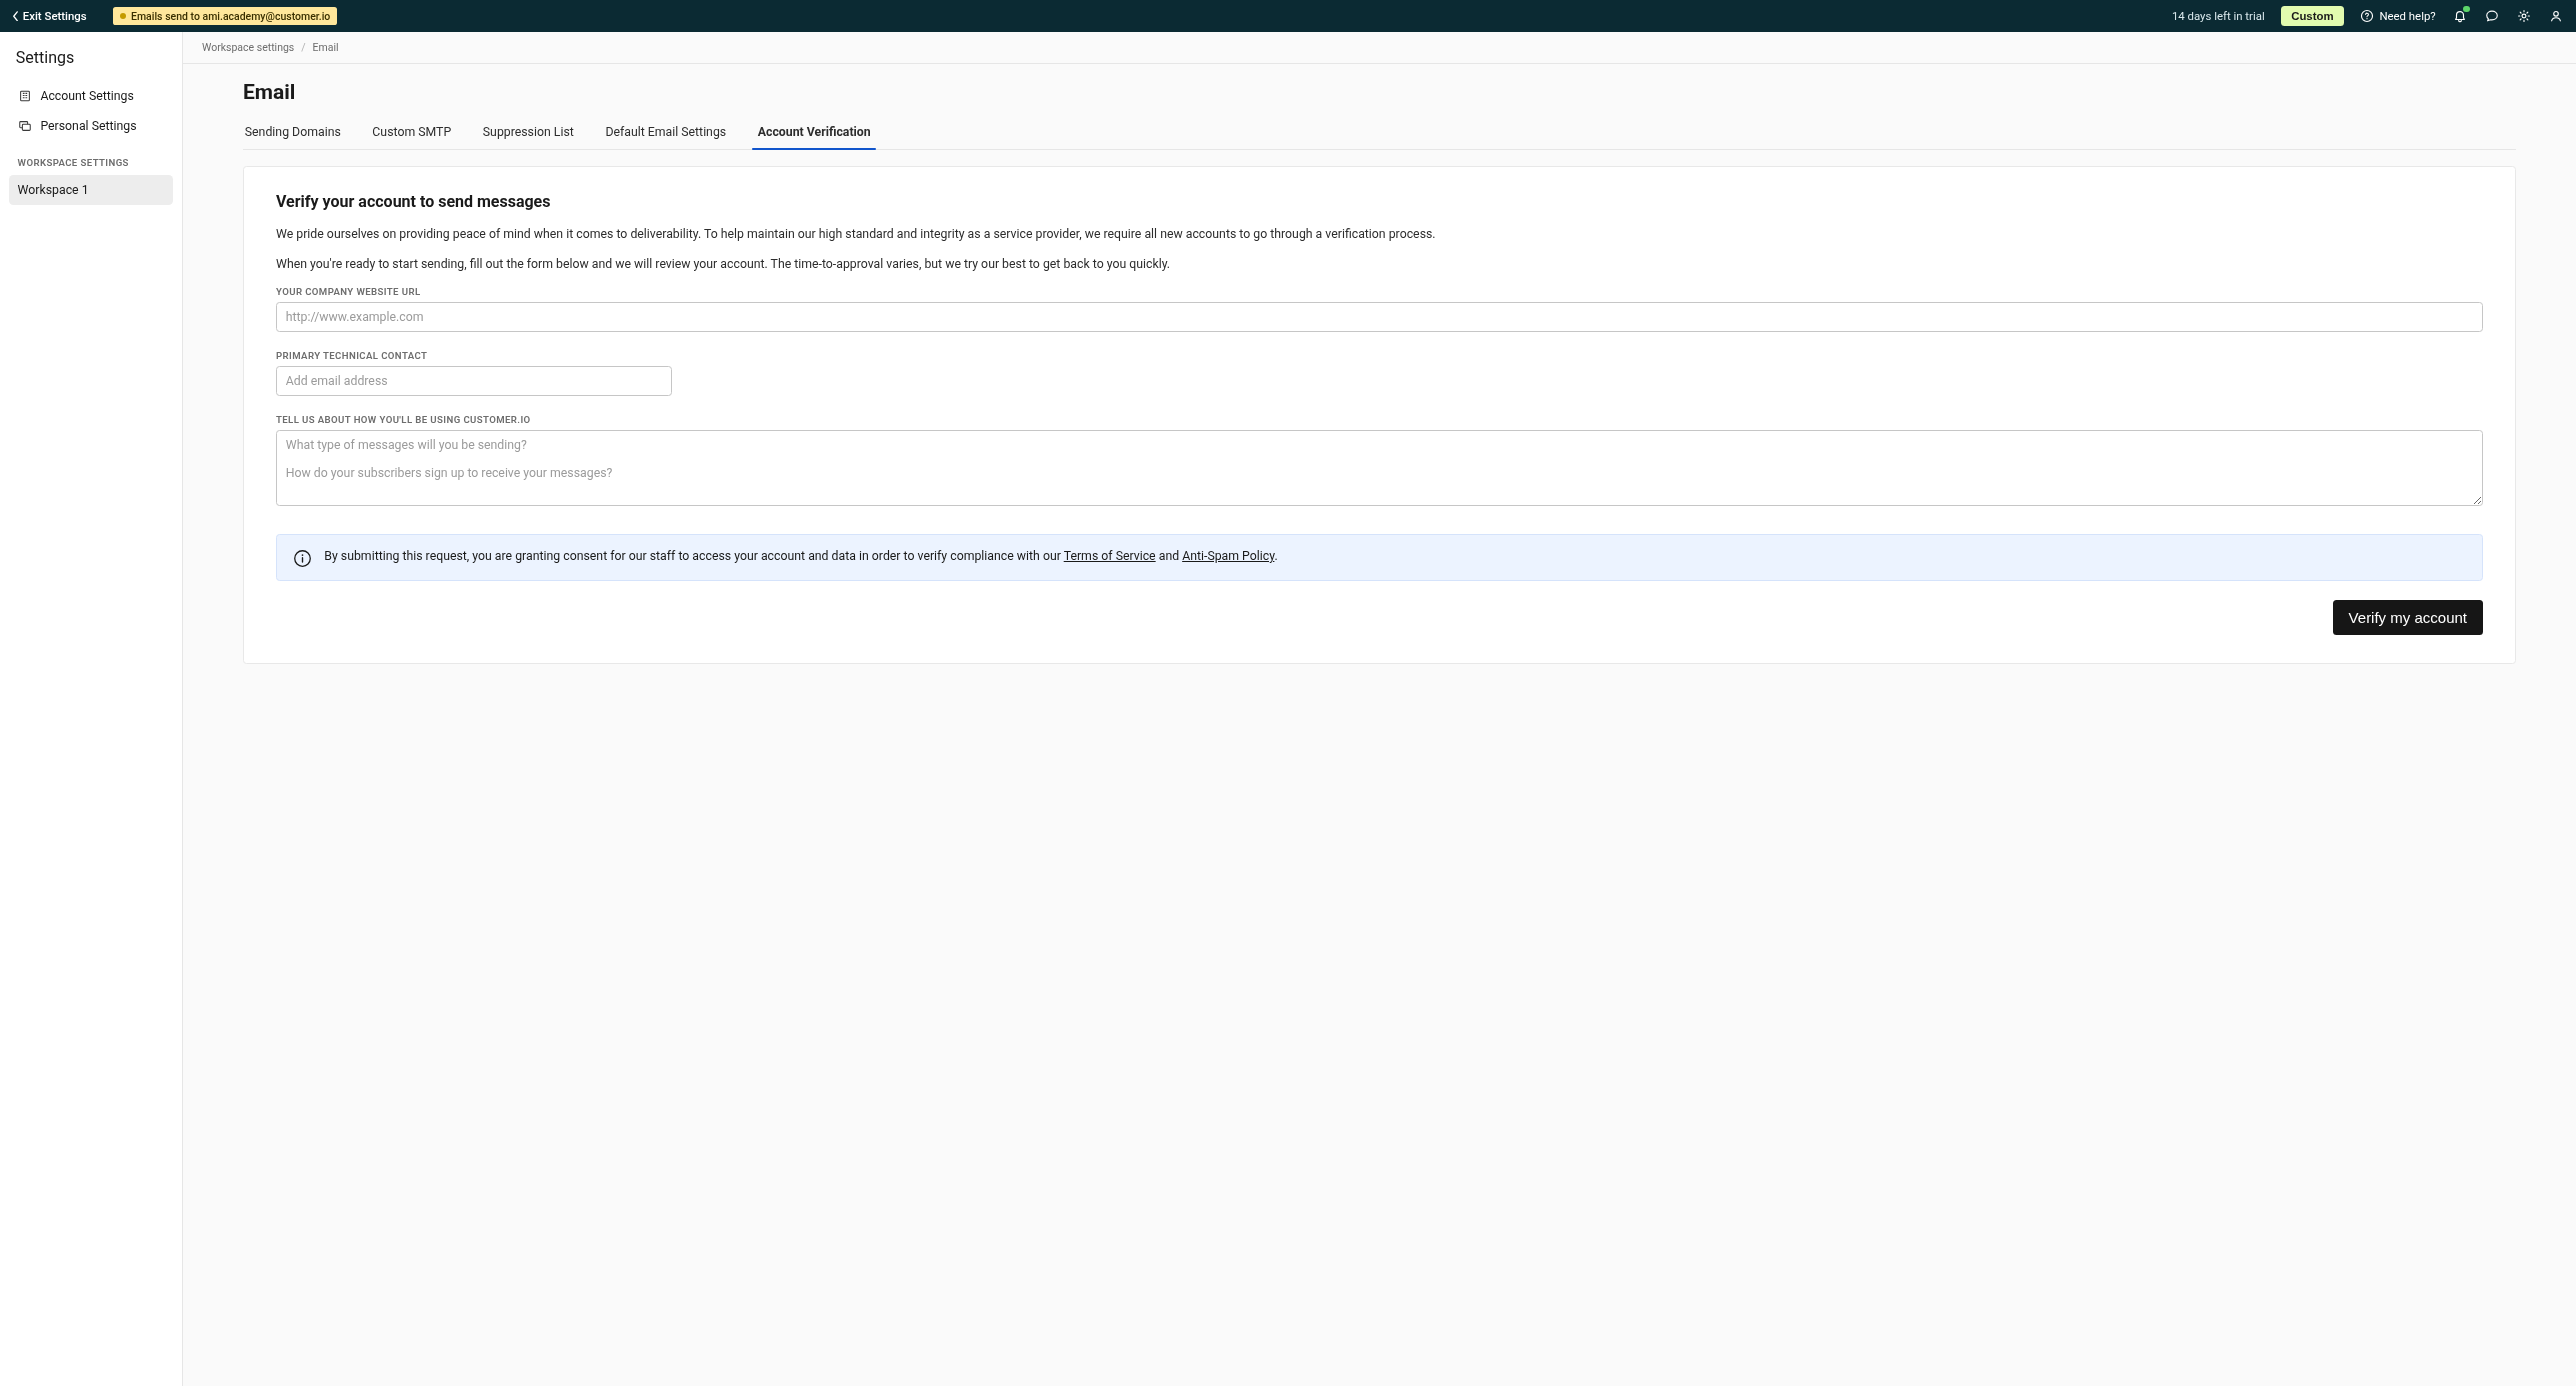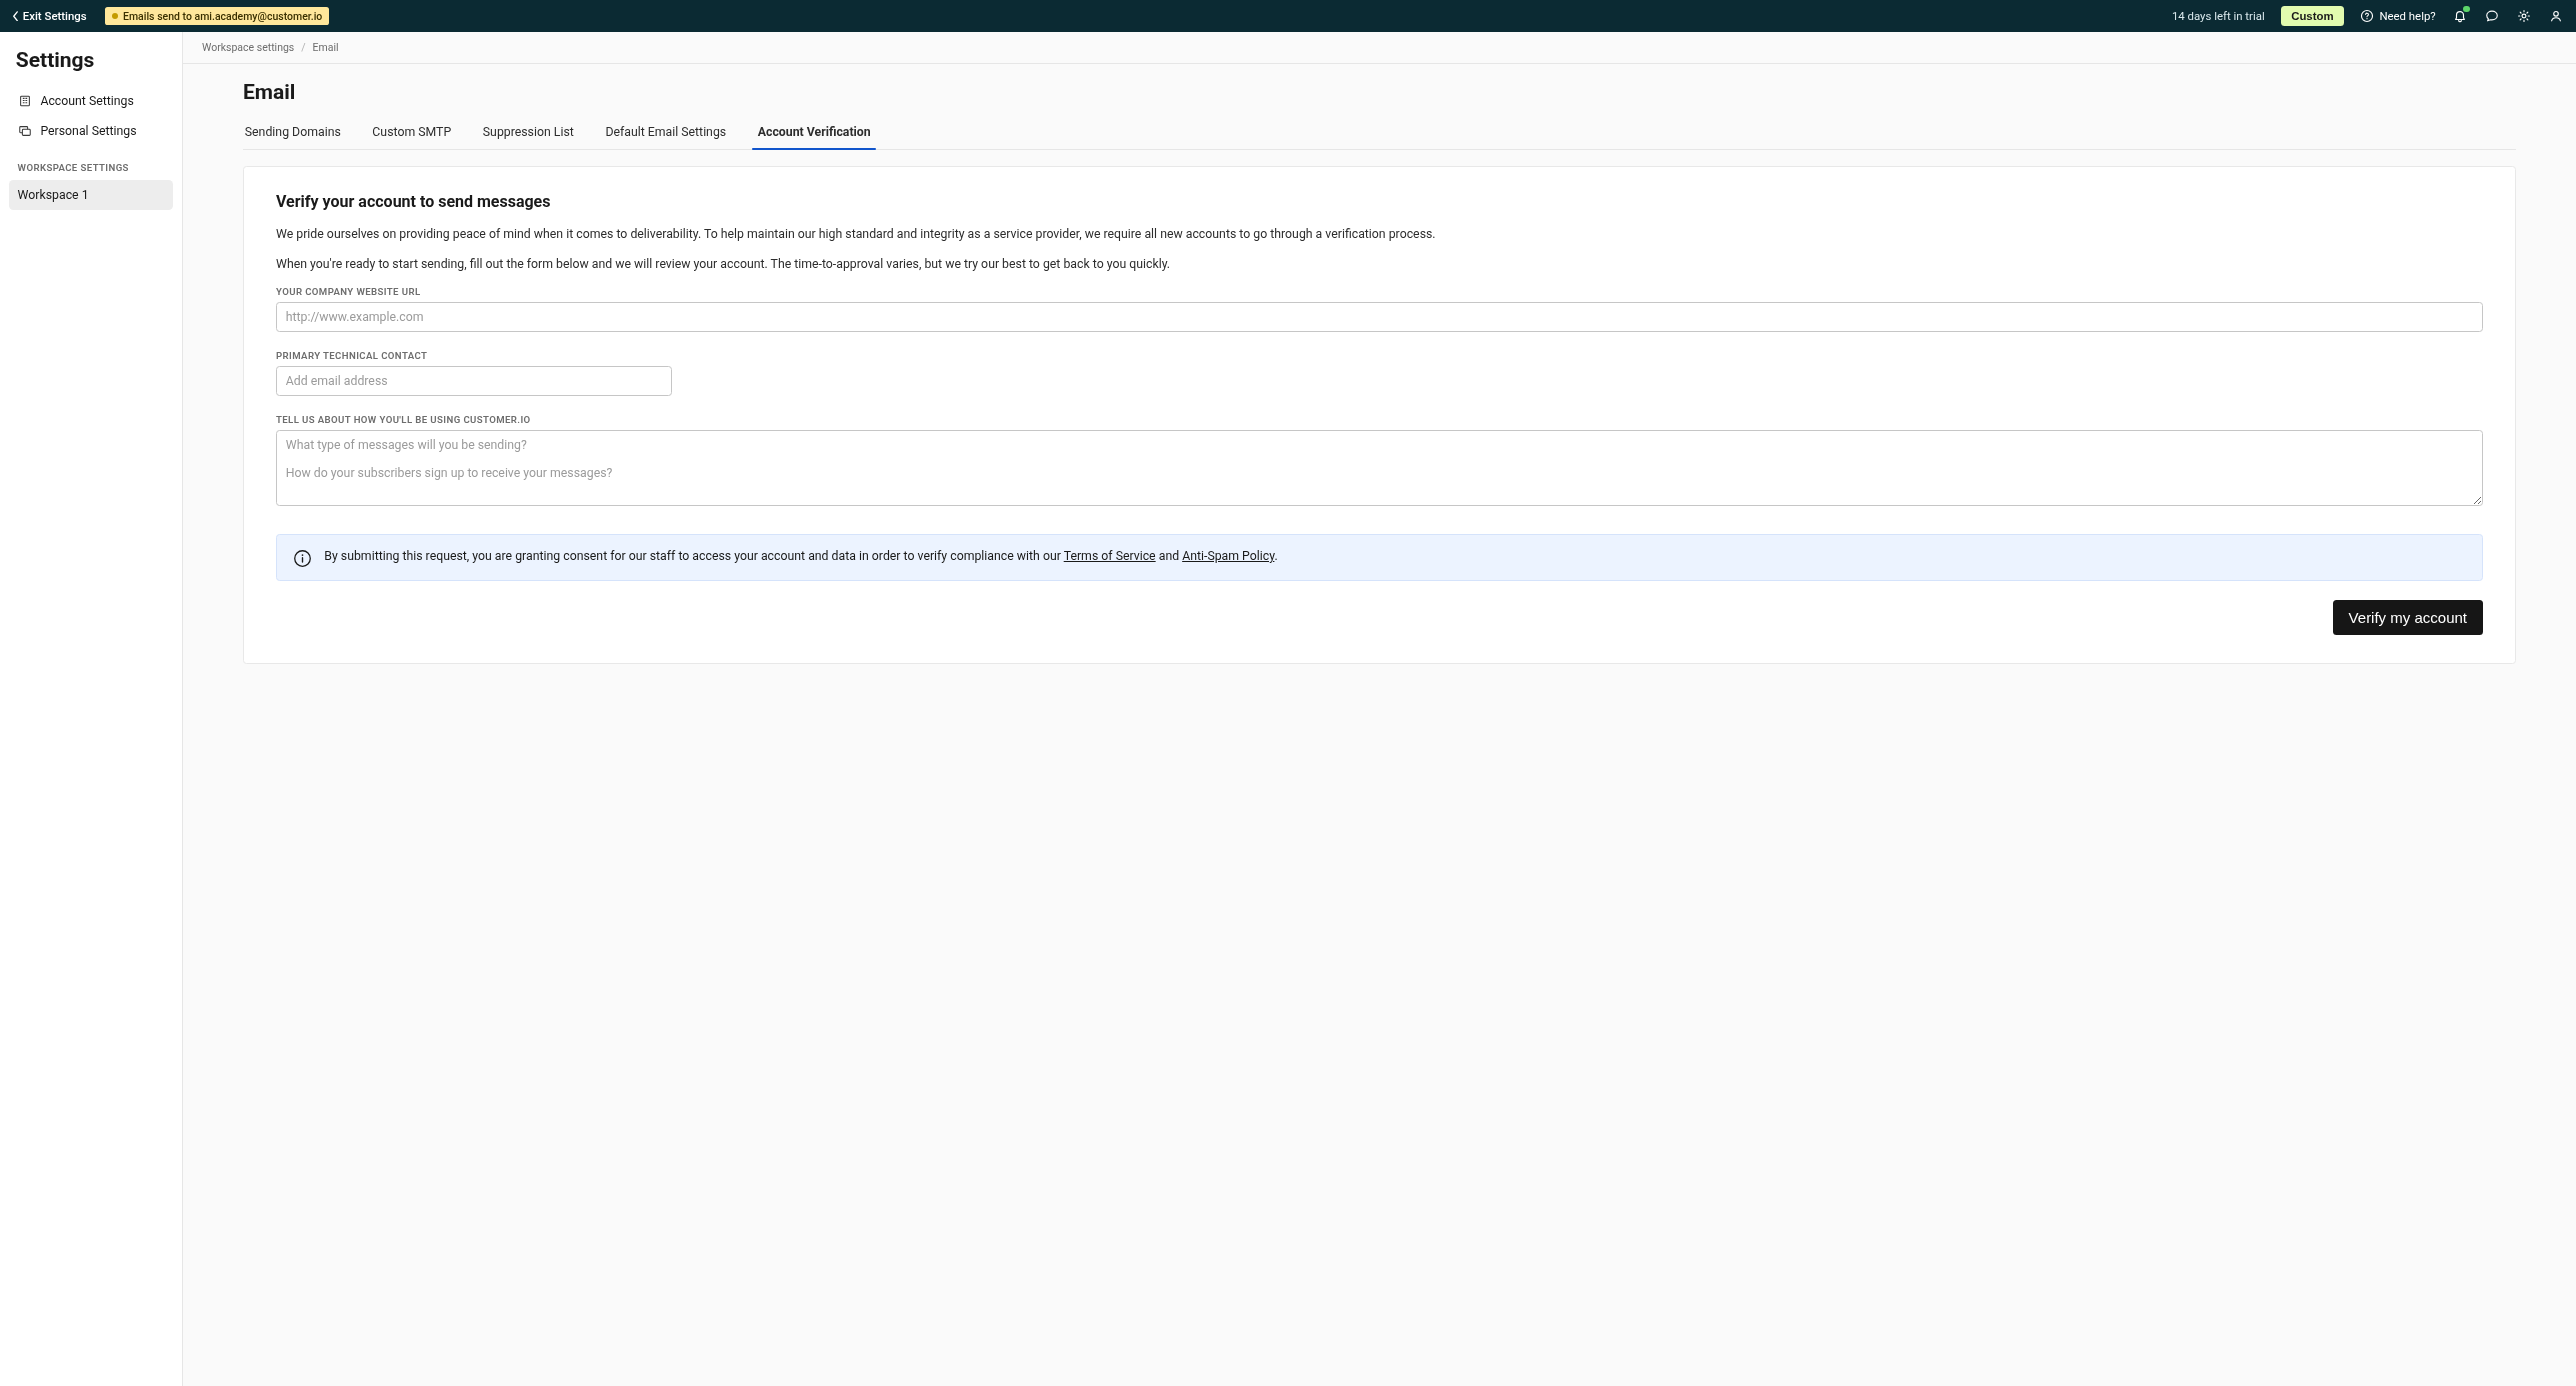--- a/index.html
+++ b/index.html
@@ -8,21 +8,21 @@
     
     .topbar {
       height: 32px;
       background: #0b2a33;
       display: flex;
       align-items: center;
       padding: 0 12.3px;
       color: #fff;
       font-size: 11.4px;
     }
-    .topbar-left { display: flex; align-items: center; gap: 18px; }
+    .topbar-left { display: flex; align-items: center; gap: 26px; }
     .exit-link { display: inline-flex; align-items: center; gap: 3.5px; color: #fff; text-decoration: none; cursor: pointer; font-weight: 500; }
     .badge {
       background: #ffe79b;
       color: #3a3000;
       border-radius: 2.6px;
       padding: 2.6px 7px;
       font-size: 10.5px;
       display: inline-flex;
       align-items: center;
       gap: 5.3px;
@@ -43,21 +43,21 @@
     }
     .help-link { display: inline-flex; align-items: center; gap: 5.3px; color: #fff; cursor: pointer; }
     .topbar-icon { width: 16px; height: 16px; cursor: pointer; position: relative; display: inline-flex; align-items: center; justify-content: center; }
     .notif-dot { width: 6.1px; height: 6.1px; border-radius: 50%; background: #5cd66a; position: absolute; top: -1.8px; right: -1.8px; }
 
     
     .layout { display: flex; min-height: calc(100vh - 32px); }
     
     
     .sidebar { width: 183px; border-right: 0.9px solid #e6e6e6; background: #fff; padding: 16px 8.8px; }
-    .sidebar h1 { font-size: 21px; font-weight: 700; padding: 0 7px 14px; }
+    .sidebar h1 { font-size: 16px; font-weight: 400; padding: 0 7px 14px; }
     .side-item { display: flex; align-items: center; gap: 8.8px; padding: 8px 8.8px; border-radius: 4.4px; cursor: pointer; color: #1a1a1a; }
     .side-section-label { font-size: 9.6px; letter-spacing: 0.4px; color: #6d6d6d; font-weight: 600; padding: 16px 8.8px 7px; }
     .side-item.active { background: #ededed; }
 
     
     .main { flex: 1; display: flex; flex-direction: column; }
     .breadcrumb { padding: 8.8px 19px; font-size: 10.5px; color: #6d6d6d; border-bottom: 0.9px solid #e6e6e6; display: flex; gap: 7px; }
     .breadcrumb .sep { color: #b3b3b3; }
     .content-wrap { padding: 16px 60px 35px; }
     .page-title { font-size: 21px; font-weight: 700; margin-bottom: 12.3px; }

